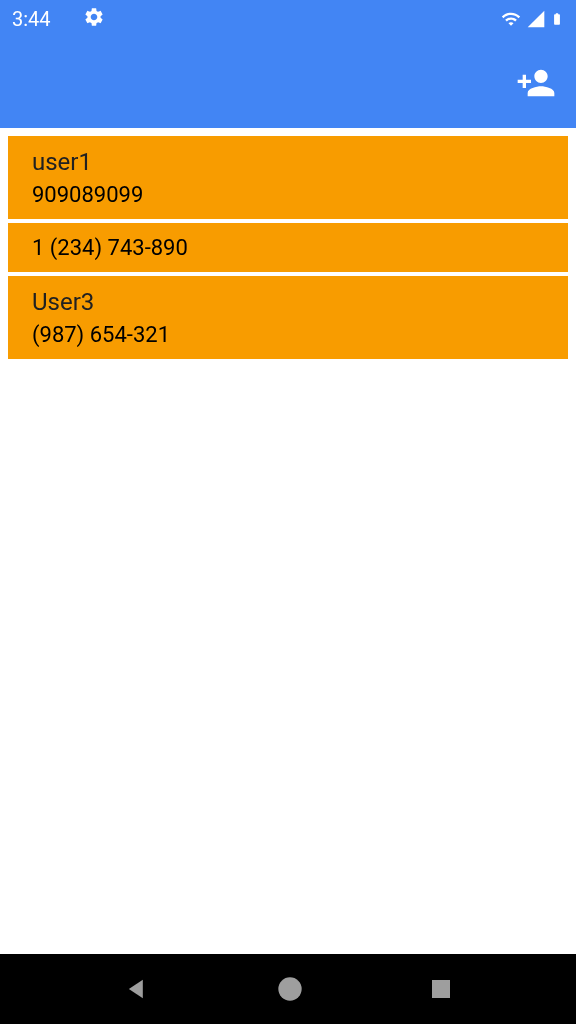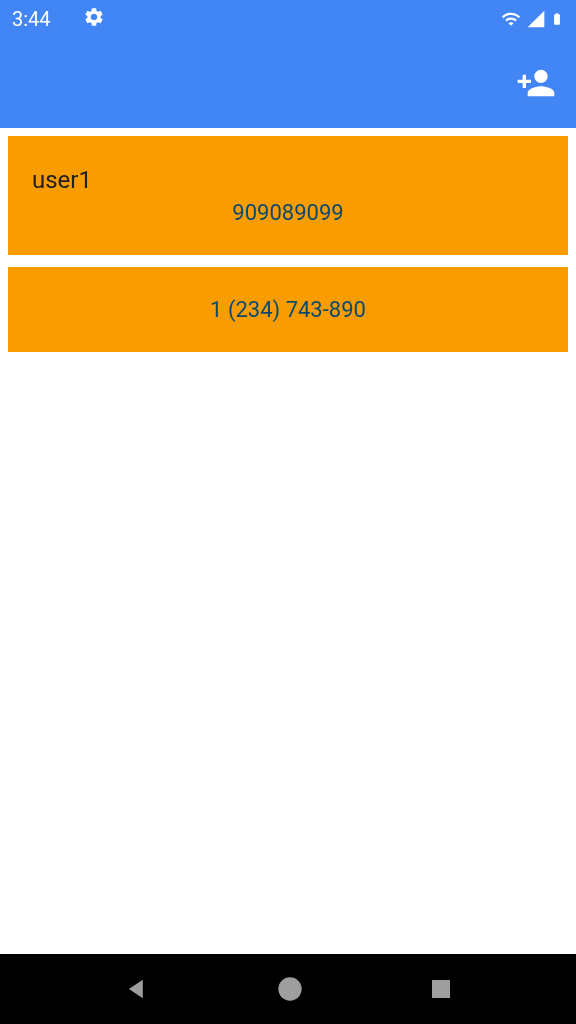--- a/index.html
+++ b/index.html
@@ -47,33 +47,32 @@
       color: #ffffff;
       display: flex;
       align-items: center;
       cursor: pointer;
     }
     .content {
       padding: 8px;
     }
     .list-item {
       background: #f89c00;
-      padding: 30px 24px;
-      margin-bottom: 12px;
+      padding: 12px 24px;
+      margin-bottom: 4px;
       cursor: pointer;
     }
     .list-item-name {
       font-size: 24px;
       color: #212121;
       margin-bottom: 6px;
     }
     .list-item-phone {
       font-size: 22px;
-      color: #0c4a6e;
-      text-align: center;
+      color: #000000;
     }
     .nav-bar {
       position: absolute;
       bottom: 0;
       left: 0;
       right: 0;
       height: 70px;
       background: #000000;
       display: flex;
       align-items: center;
@@ -136,20 +135,24 @@
 </div>
 
 <div class="content">
   <div class="list-item">
     <div class="list-item-name">user1</div>
     <div class="list-item-phone">909089099</div>
   </div>
   <div class="list-item">
     <div class="list-item-phone">1 (234) 743-890</div>
   </div>
+  <div class="list-item">
+    <div class="list-item-name">User3</div>
+    <div class="list-item-phone">(987) 654-321</div>
+  </div>
 </div>
 
 <div class="nav-bar">
   <div class="nav-button">
     <svg width="28" height="28" viewBox="0 0 24 24" fill="#9e9e9e">
         <path d="M17 4 L5 12 L17 20 Z"></path>
       </svg>
   </div>
   <div class="nav-button">
     <svg width="28" height="28" viewBox="0 0 24 24" fill="#9e9e9e">

